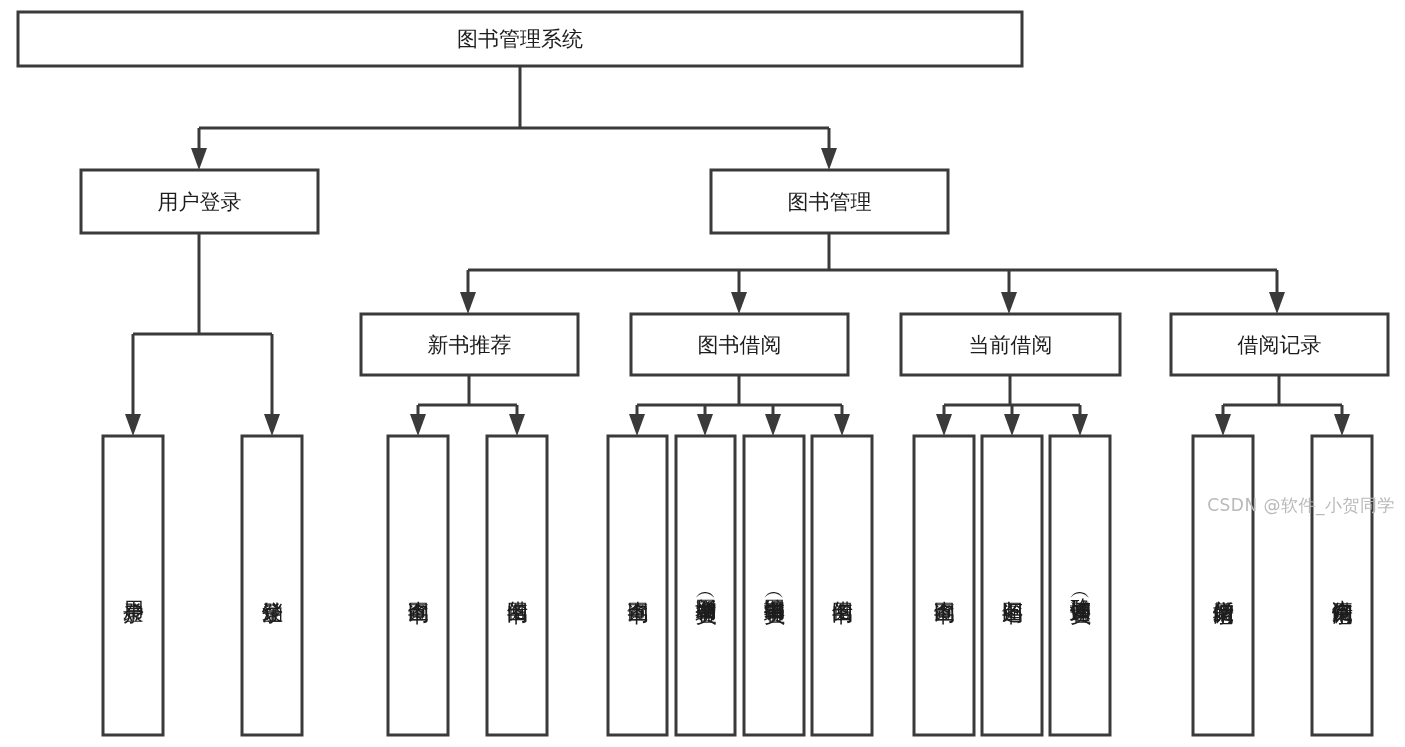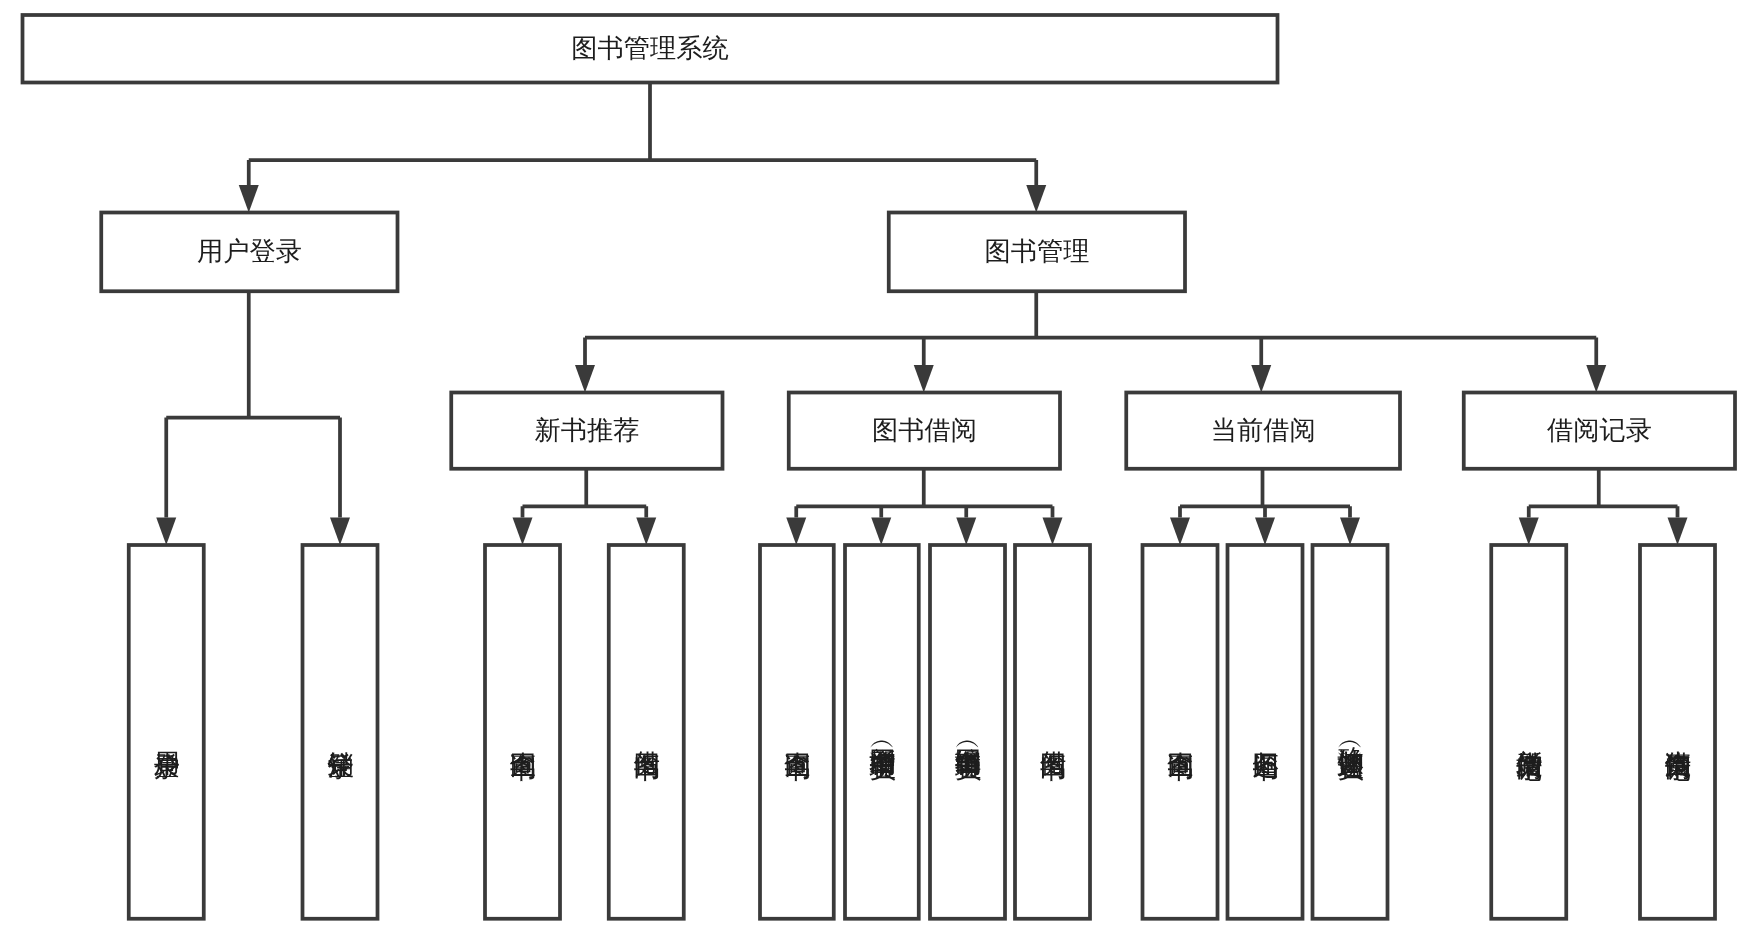--- a/index.html
+++ b/index.html
@@ -179,13 +179,14 @@
       <div class="leaf-label" style="left: 676px; top: 436px; width: 59px; height: 299px;">新增图书（管理员）</div>
       <div class="leaf-label" style="left: 744px; top: 436px; width: 60px; height: 299px;">编辑图书（管理员）</div>
       <div class="leaf-label" style="left: 812px; top: 436px; width: 60px; height: 299px;">借阅图书</div>
       <div class="leaf-label" style="left: 914px; top: 436px; width: 60px; height: 299px;">查询图书</div>
       <div class="leaf-label" style="left: 982px; top: 436px; width: 60px; height: 299px;">归还图书</div>
       <div class="leaf-label" style="left: 1050px; top: 436px; width: 60px; height: 299px;">确认归还（管理员）</div>
       <div class="leaf-label" style="left: 1193px; top: 436px; width: 60px; height: 299px;">新增借阅记录</div>
       <div class="leaf-label" style="left: 1312px; top: 436px; width: 60px; height: 299px;">查询借阅记录</div>
     </div>
 
+  <div id="watermark">CSDN @软件_小贺同学</div>
 </div>
 
 </body></html>

